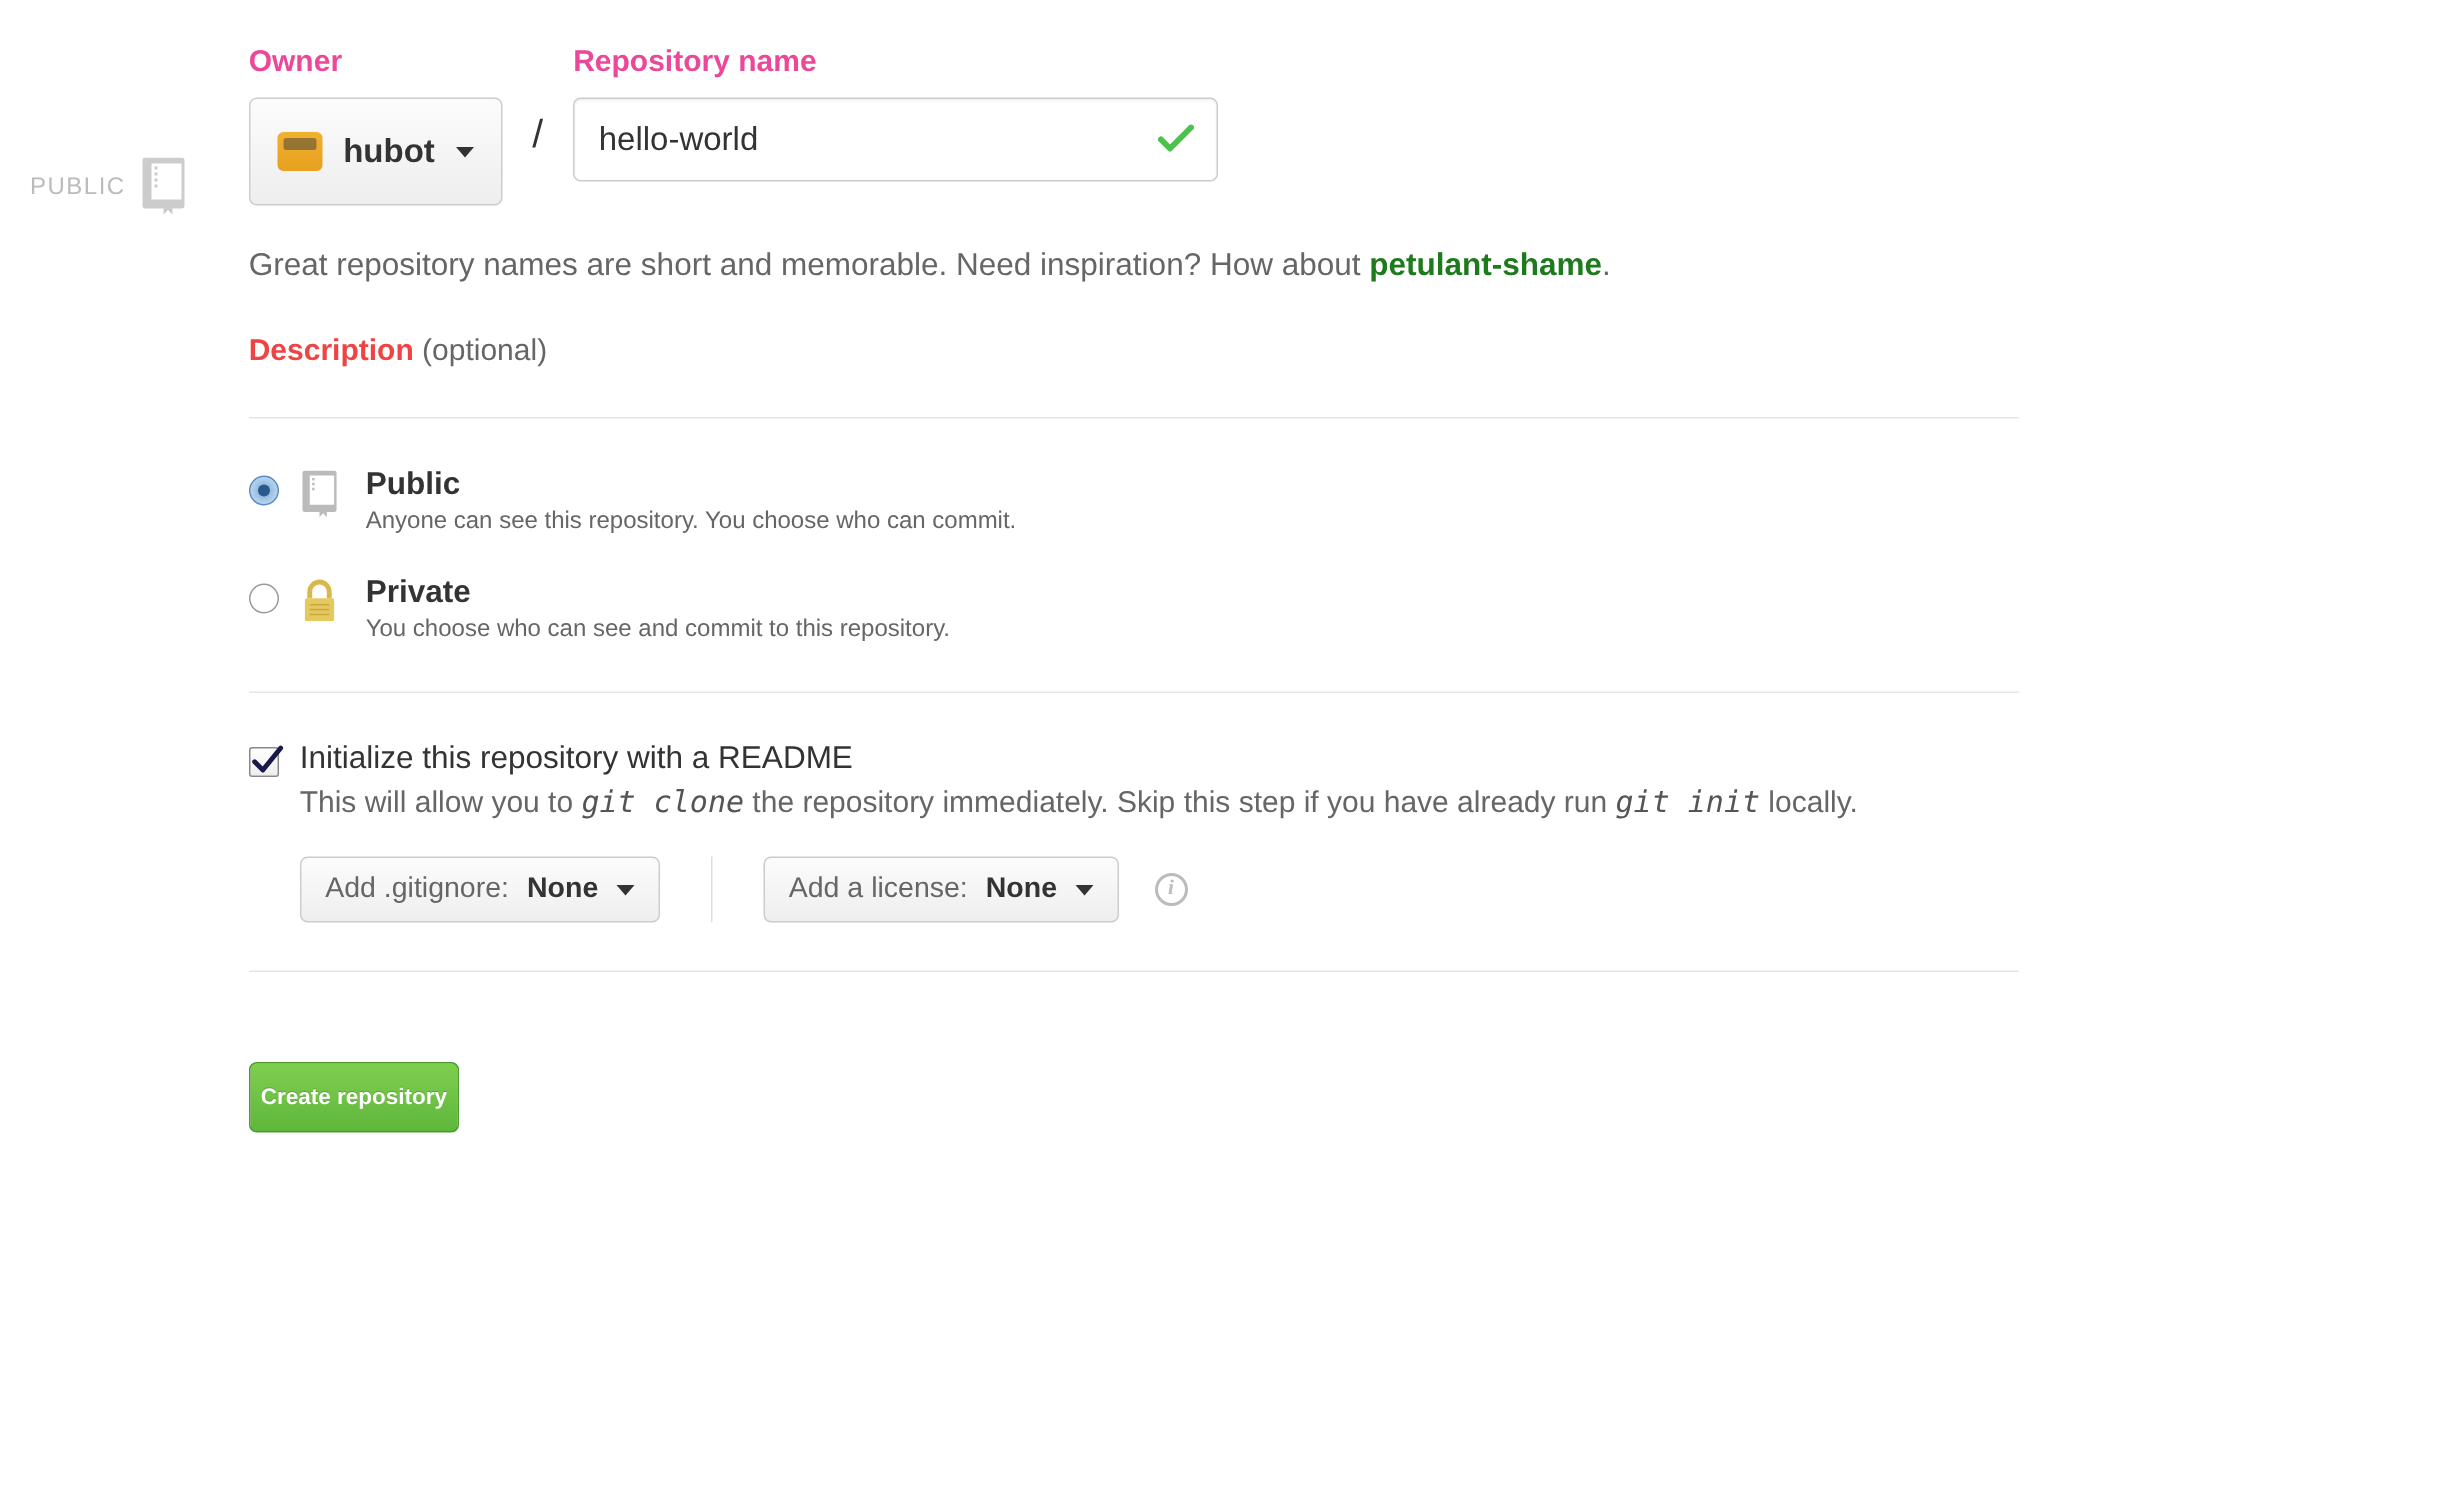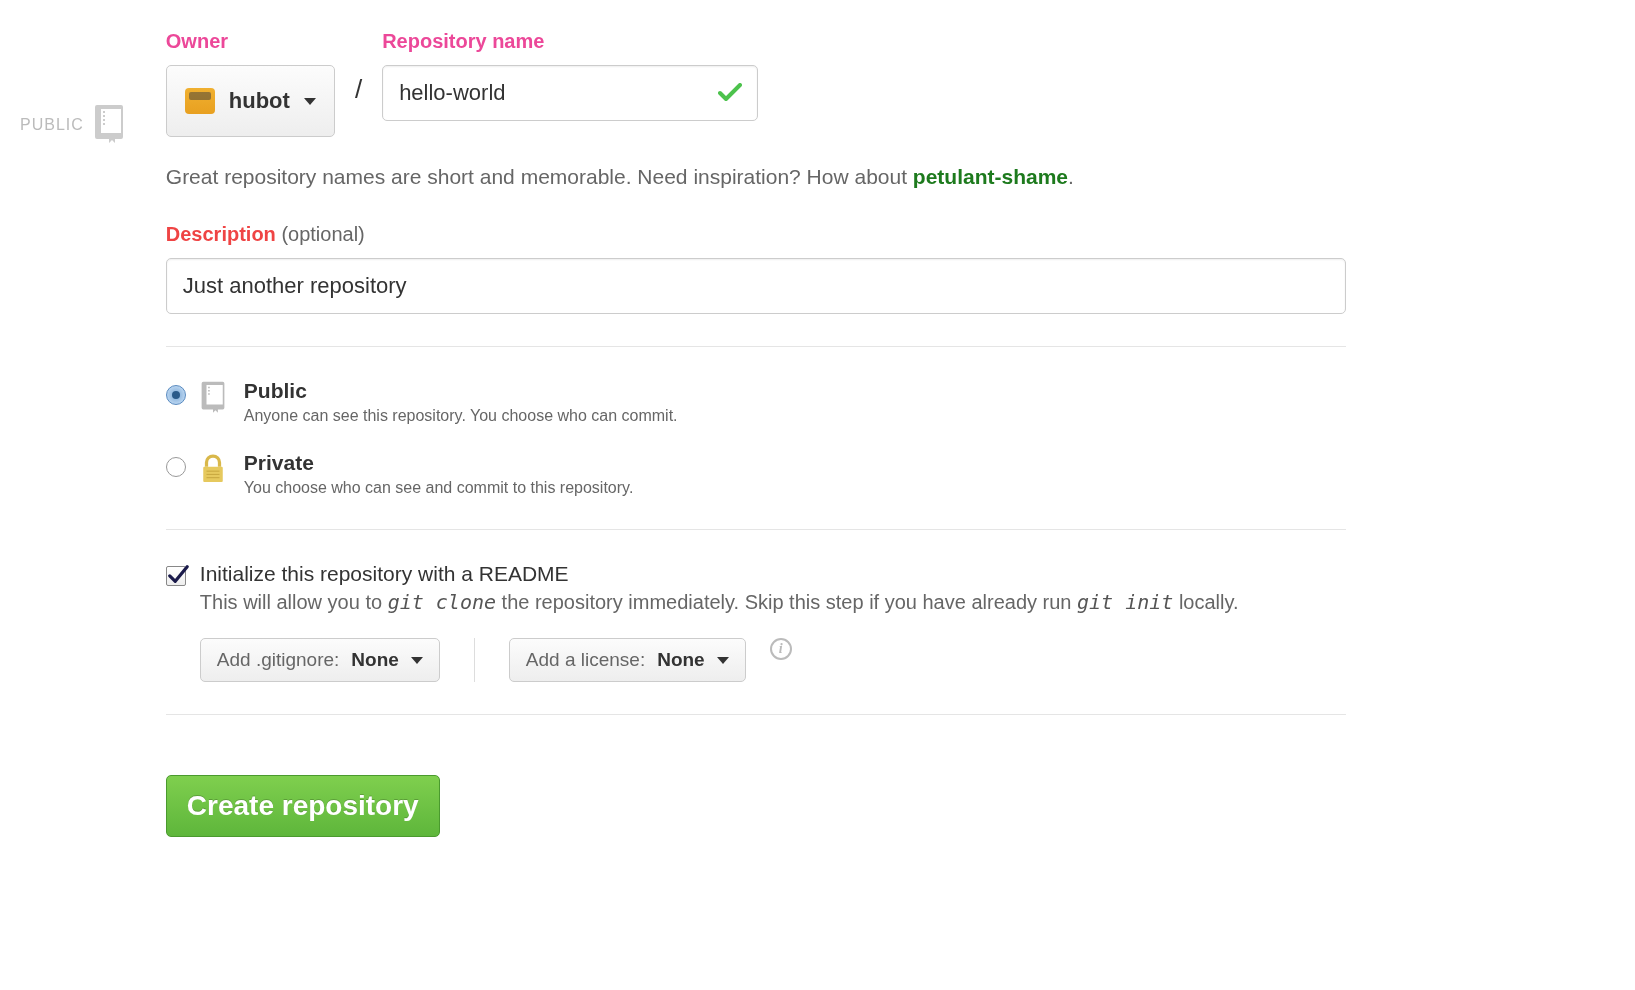--- a/index.html
+++ b/index.html
@@ -95,21 +95,21 @@
     border: 1px solid #ccc;
     border-radius: 5px;
     padding: 0 16px;
     font-size: 22px;
     color: #333;
     background: #fff;
     box-shadow: inset 0 1px 2px rgba(0,0,0,0.07);
   }
   .repo-name-wrap {
     position: relative;
-    width: 376px;
+    width: 430px;
   }
   .repo-name-wrap input {
     width: 100%;
     padding-right: 44px;
   }
   .check-icon {
     position: absolute;
     right: 16px;
     top: 50%;
     transform: translateY(-50%);
@@ -219,21 +219,21 @@
     font-family: Consolas, Menlo, monospace;
     font-size: 20px;
     color: #555;
     font-style: italic;
   }
 
   .selectors-row {
     margin-top: 24px;
     margin-left: 34px;
     display: flex;
-    align-items: flex-start;
+    align-items: center;
     gap: 10px;
   }
   .selector-btn {
     display: inline-flex;
     align-items: center;
     height: 44px;
     padding: 0 16px;
     border: 1px solid #ccc;
     border-radius: 5px;
     background: linear-gradient(#fcfcfc, #eee);
@@ -259,25 +259,25 @@
     color: #bbb;
     font-style: italic;
     font-family: Georgia, serif;
     font-weight: bold;
     font-size: 14px;
   }
 
   .create-btn {
     margin-top: 28px;
     display: inline-block;
-    padding: 14px 20px;
+    padding: 14px 7px;
     background: linear-gradient(#7fcf4e, #5eb63b);
     color: #fff;
     font-weight: bold;
-    font-size: 28px;
+    font-size: 15px;
     border: 1px solid #4a9a2e;
     border-radius: 5px;
     text-shadow: 0 -1px 0 rgba(0,0,0,0.2);
     cursor: pointer;
   }
 
   
   .repo-icon-small { width: 26px; height: 34px; fill: #bbb; }
   .lock-icon { width: 26px; height: 32px; }
 </style>
@@ -321,21 +321,20 @@
     </div>
 
     <div class="hint">
       <span>Great repository names are short and memorable. Need inspiration? How about </span><a href="#">petulant-shame</a><span>.</span>
     </div>
 
     <div class="desc-block">
       <div class="desc-label">
         <b>Description</b><span> (optional)</span>
       </div>
-      <input class="text-input desc-input" type="text" value="Just another repository" style="">
     </div>
 
     <hr class="sep">
 
     <div class="visibility-option">
       <span class="radio checked"></span>
       <span class="vis-icon">
         <svg class="repo-icon-small" viewBox="0 0 16 20">
           <path d="M2 0 h12 a1 1 0 0 1 1 1 v15 a1 1 0 0 1 -1 1 h-3 v2 l-1.5 -1.5 -1.5 1.5 v-2 h-6 a1 1 0 0 1 -1 -1 v-15 a1 1 0 0 1 1 -1 z M4 2 v12 h10 v-12 z M5 3 h1 v1 h-1 z M5 5 h1 v1 h-1 z M5 7 h1 v1 h-1 z"></path>
         </svg>

